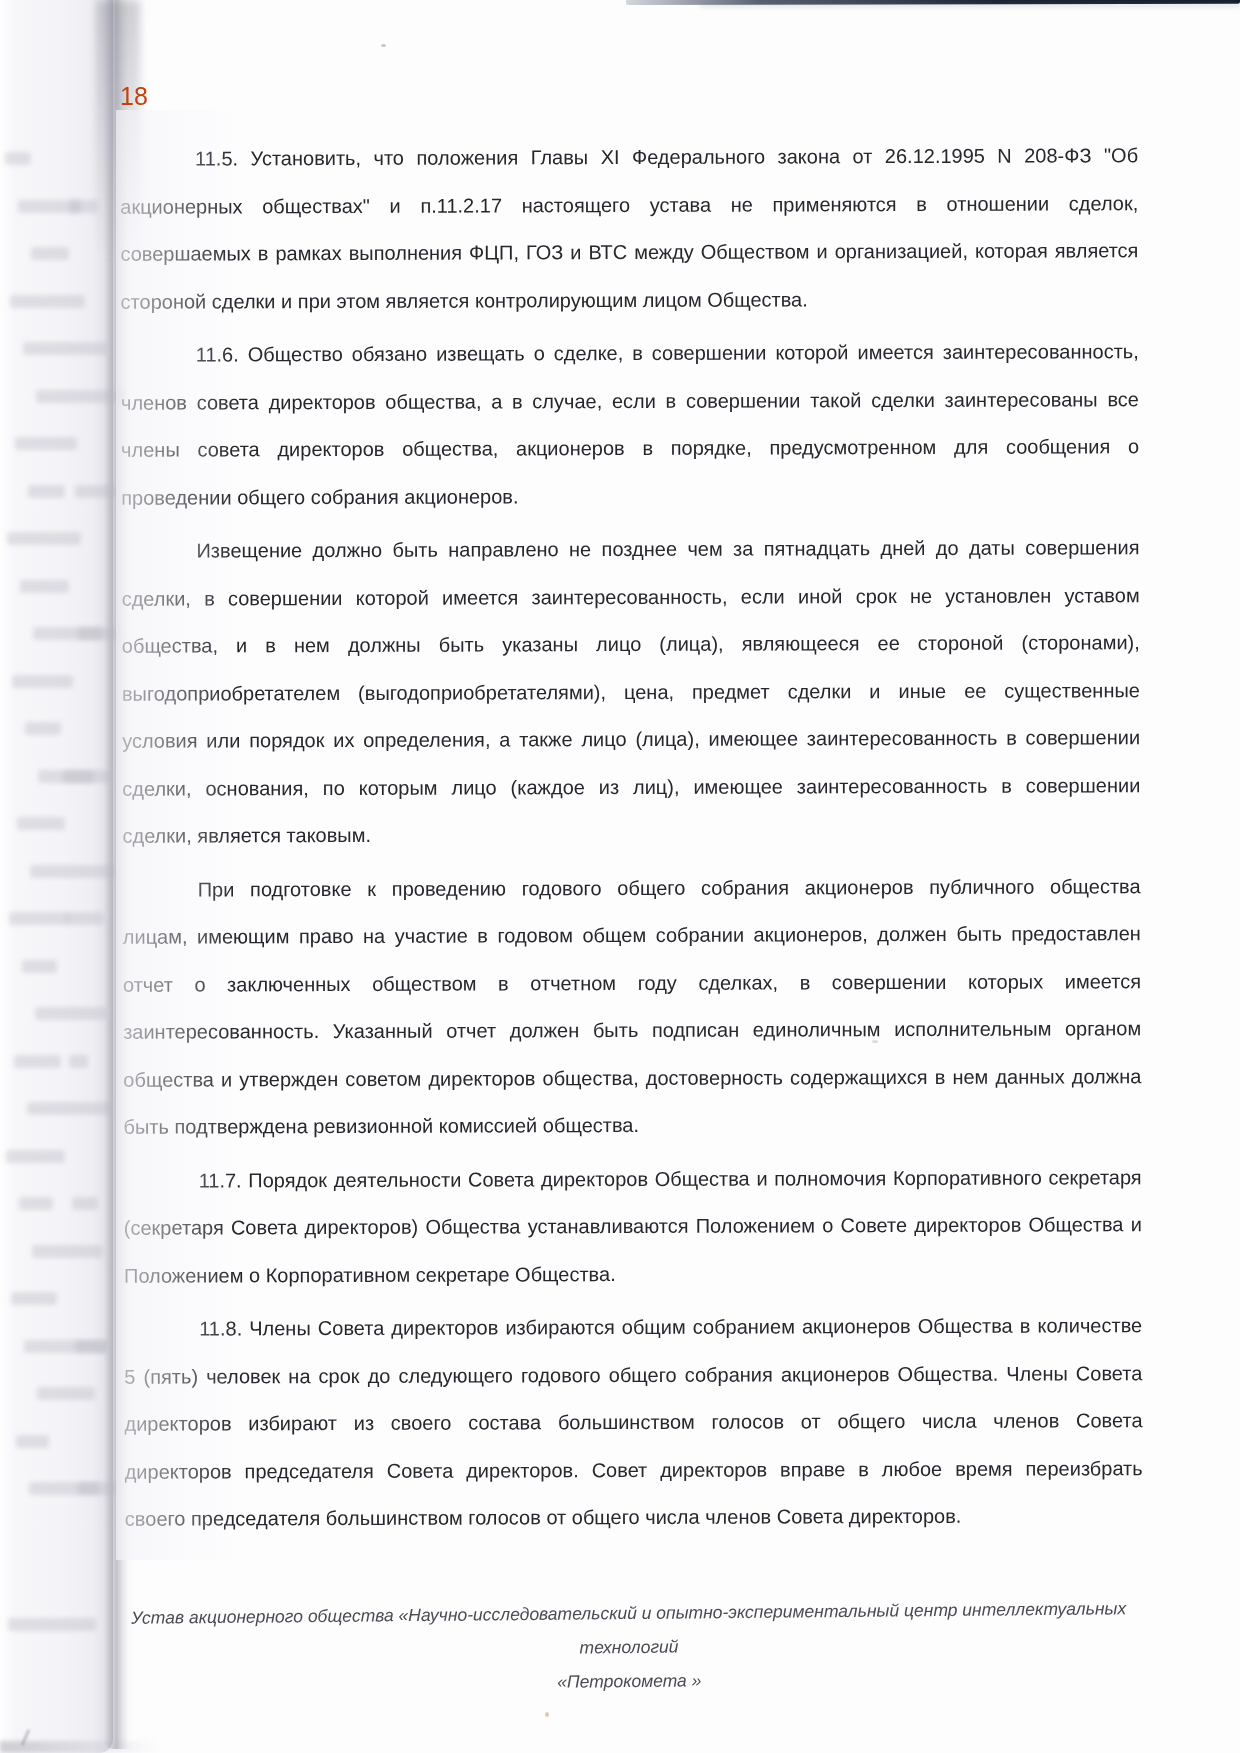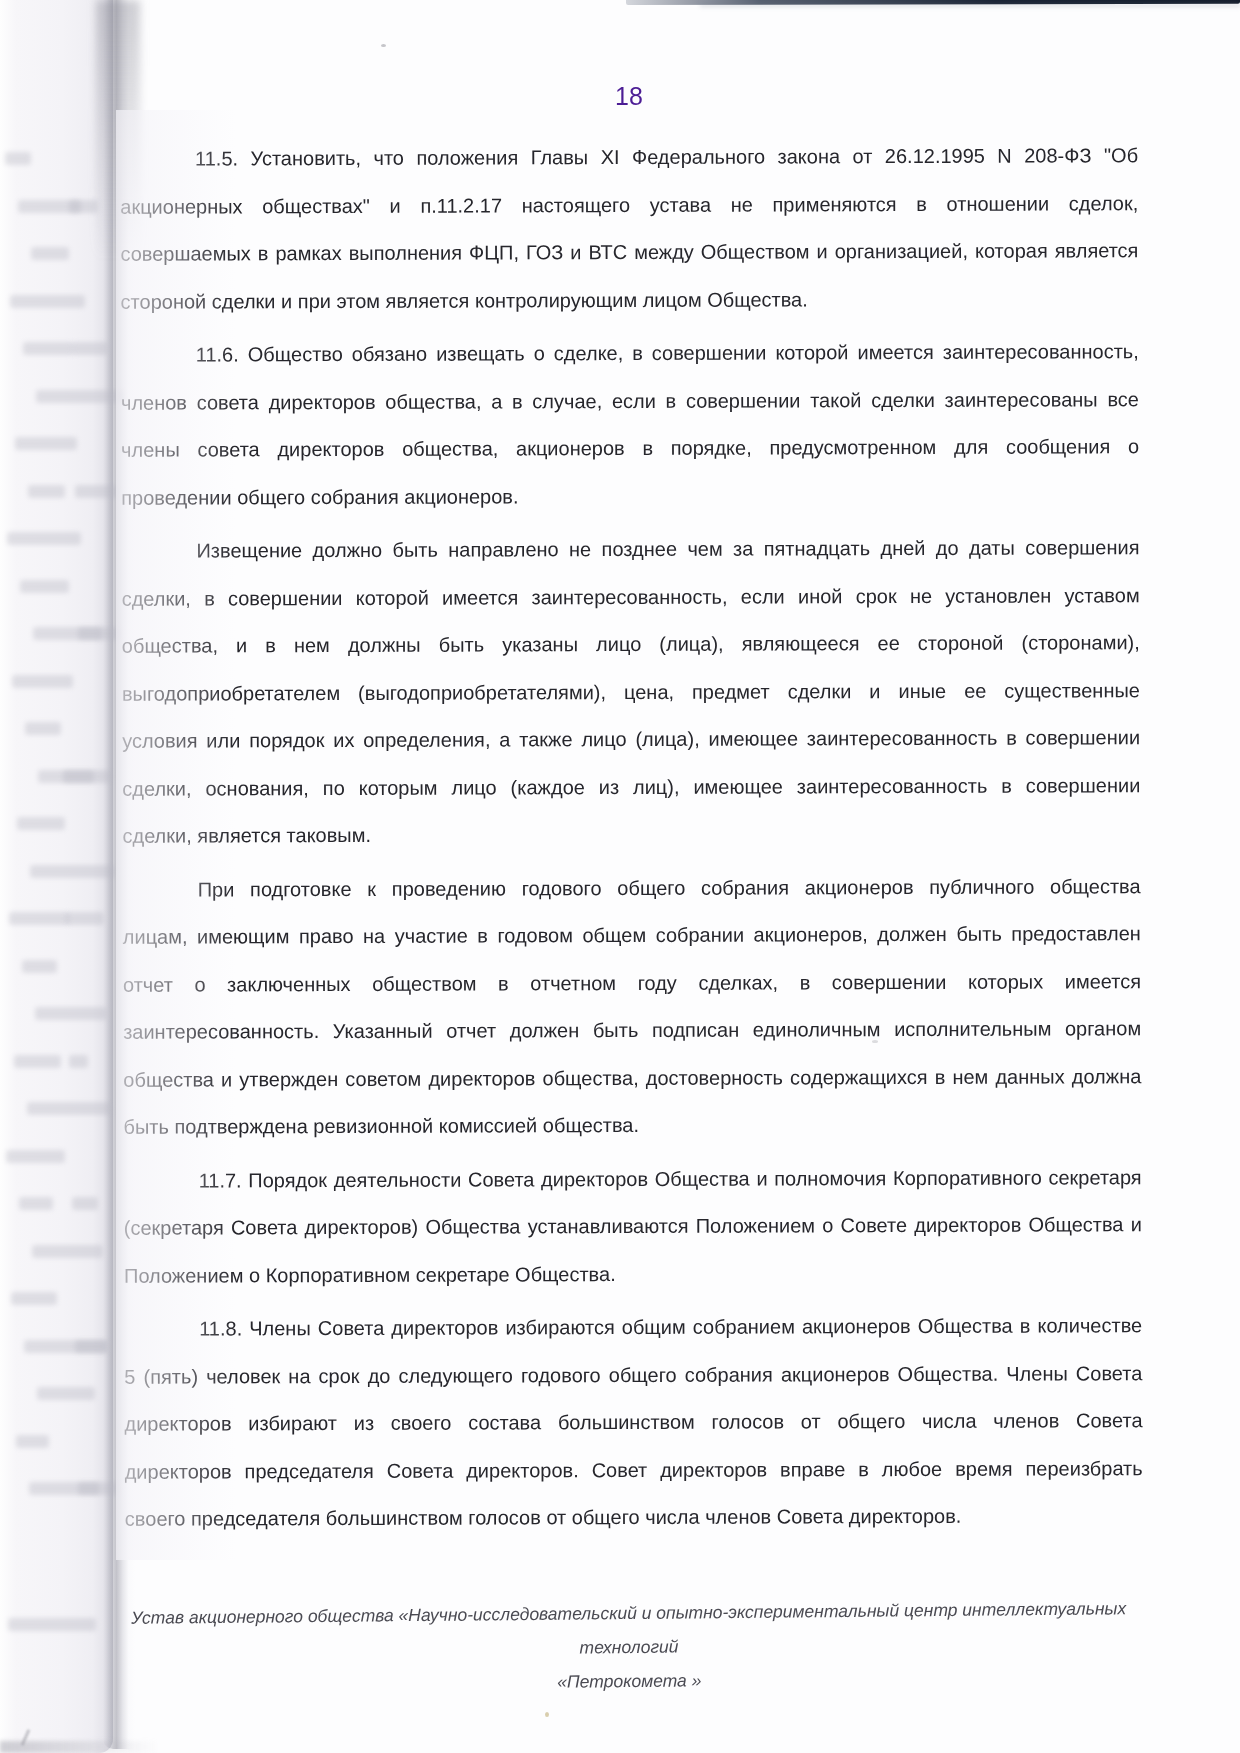--- a/index.html
+++ b/index.html
@@ -74,21 +74,21 @@
     transform: rotate(-0.2deg); transform-origin: center top;
     z-index: 4;
   }
   .para { margin: 0 0 6px 0; }
   .bline { text-align: justify; text-align-last: justify; }
   .bline.first { text-indent: 75px; }
   .bline.last { text-align-last: left; }
 
   .pagenum {
     position: absolute; left: 120px; top: 82px; width: 1018px;
-    text-align: center; font-size: 25px; color: #4c1d95; z-index: 4;
+    font-size: 25px; color: #c2410c; z-index: 4;
   }
 
   .footer {
     position: absolute; left: 120px; top: 1596px; width: 1018px;
     text-align: center; font-style: italic; font-size: 17.5px; line-height: 34px;
     color: #4a4a52; z-index: 4;
     transform: rotate(-0.55deg); transform-origin: center;
   }
 </style>
 </head>

